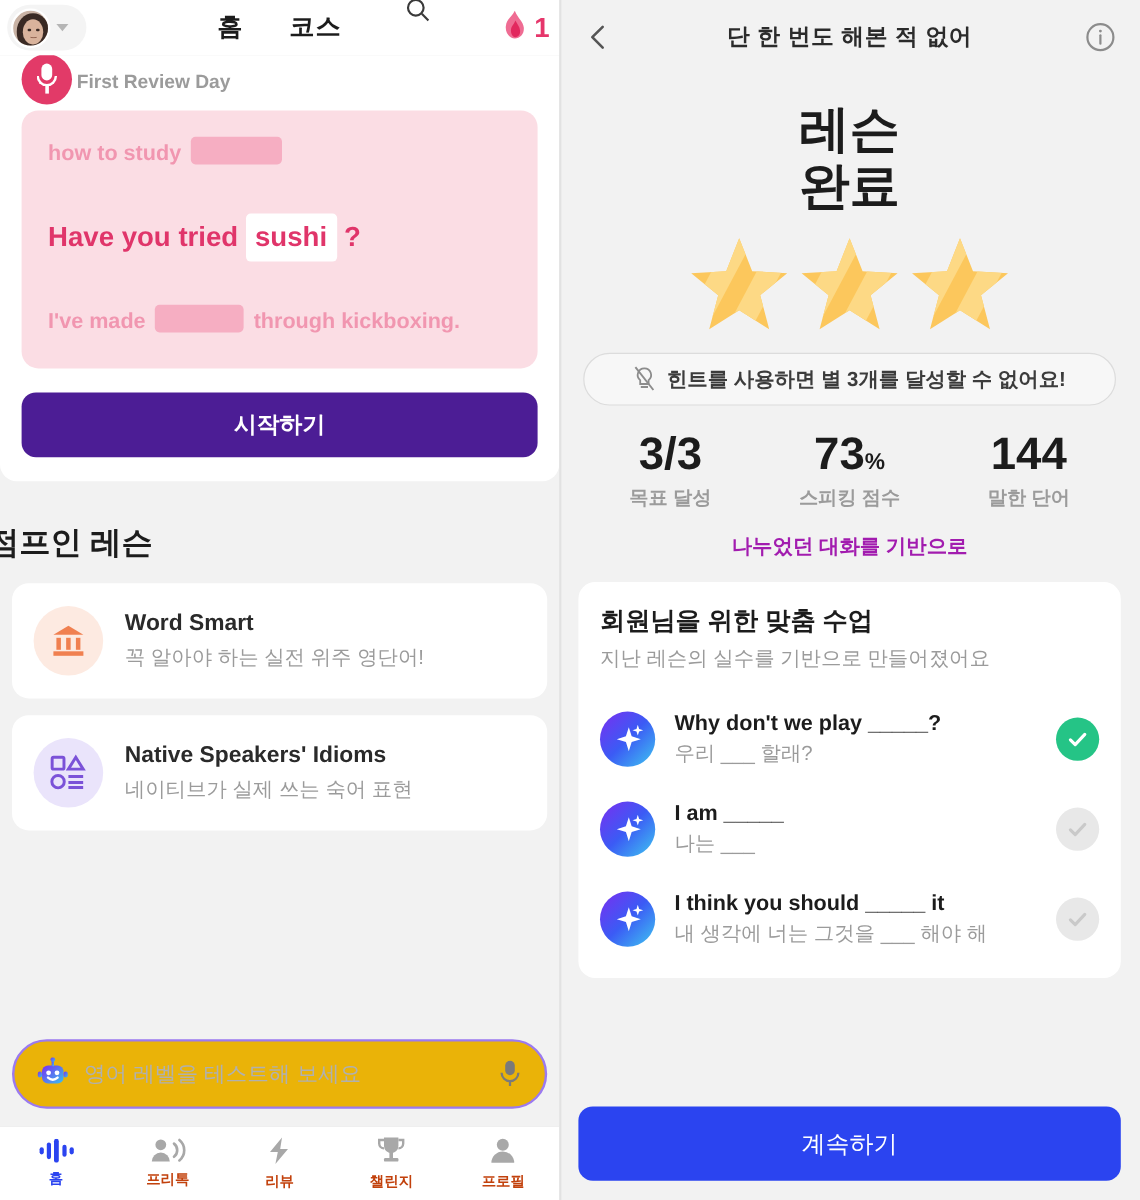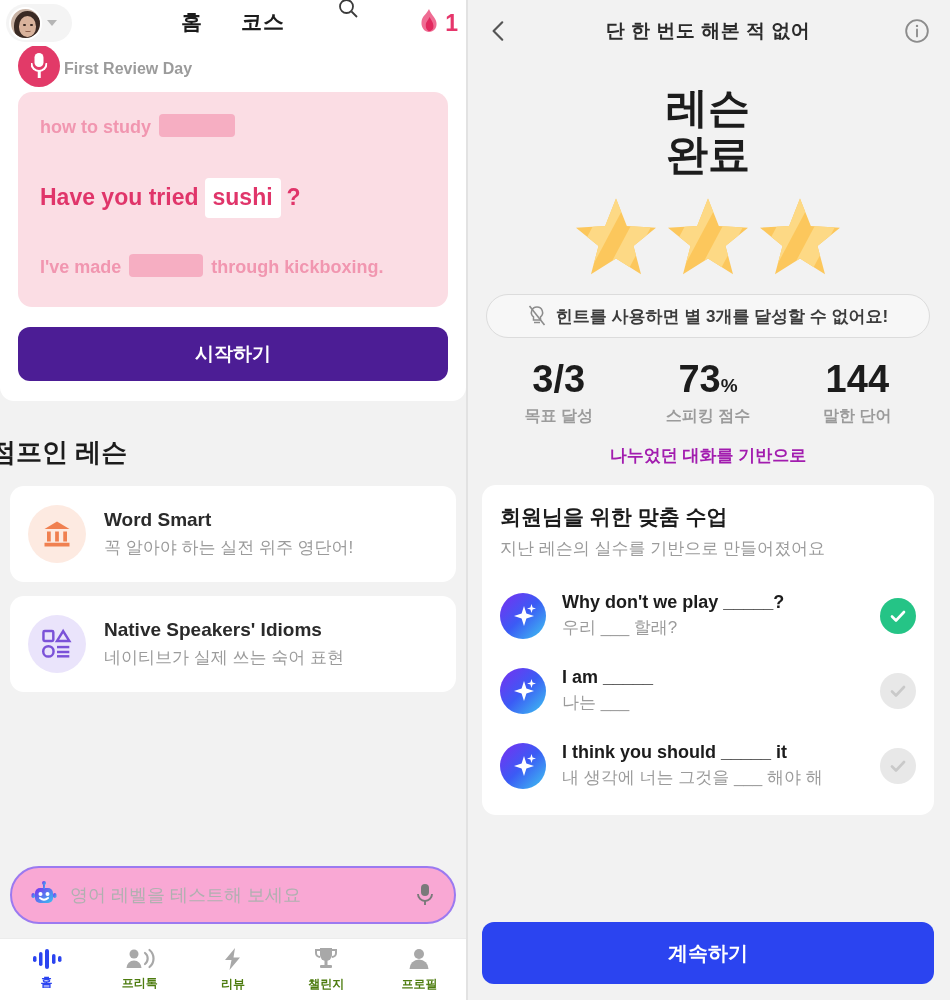--- a/index.html
+++ b/index.html
@@ -151,42 +151,42 @@
     flex: 0 0 auto;
   }
   .lesson-icon.bank { background: #fdeae1; }
   .lesson-icon.idiom { background: #eae4fb; }
   .lesson-texts { display: flex; flex-direction: column; gap: 5px; }
   .lesson-title { font-size: 19px; font-weight: 700; color: #2a2a2a; }
   .lesson-sub { font-size: 17px; color: #9b9b9b; font-weight: 500; }
 
   .searchbar-wrap { padding: 10px 10px 14px 10px; background: #f2f2f2; }
   .searchbar {
-    height: 58px; border-radius: 30px; background: #f9a8d4;
+    height: 58px; border-radius: 30px; background: #eab308;
     border: 2px solid #9b7af0;
     display: flex; align-items: center; gap: 12px; padding: 0 18px;
   }
   .bot-icon { width: 28px; height: 28px; flex: 0 0 auto; }
   .search-input {
     flex: 1; border: none; outline: none; background: transparent;
     font-size: 18px; color: #3a3a3a; font-family: inherit;
   }
   .search-input::placeholder { color: #b0b0b0; }
   .mic-btn { width: 22px; height: 26px; flex: 0 0 auto; cursor: pointer; }
 
   .bottom-nav {
     height: 62px; background: #fff; display: flex;
     border-top: 1px solid #ececec; flex: 0 0 auto;
   }
   .nav-item {
     flex: 1; display: flex; flex-direction: column;
     align-items: center; justify-content: center; gap: 5px;
     cursor: pointer;
   }
-  .nav-label { font-size: 12px; color: #4d7c0f; font-weight: 600; }
+  .nav-label { font-size: 12px; color: #c2410c; font-weight: 600; }
   .nav-item.active .nav-label { color: #2b44f0; }
 
   
   .right {
     width: 480px; height: 1000px; background: #f2f2f2;
     display: flex; flex-direction: column; position: relative;
     overflow: hidden;
   }
   .r-header {
     height: 62px; display: flex; align-items: center;
@@ -253,21 +253,21 @@
   .check {
     width: 36px; height: 36px; border-radius: 50%; flex: 0 0 auto;
     display: flex; align-items: center; justify-content: center;
   }
   .check.done { background: #25c486; }
   .check.todo { background: #e8e8e8; }
 
   .continue-wrap { margin-top: auto; padding: 14px 14px 16px 14px; }
   .continue-btn {
     width: 100%; height: 62px; border-radius: 12px;
-    background: #2b44f0; color: #fff; font-size: 20px; font-weight: 700;
+    background: #2b44f0; color: #fff; font-size: 20px; font-weight: 400;
     border: none; cursor: pointer; font-family: inherit;
   }
 </style>
 </head>
 <body>
 
 <div class="screen">
 
   <div class="left">
 

